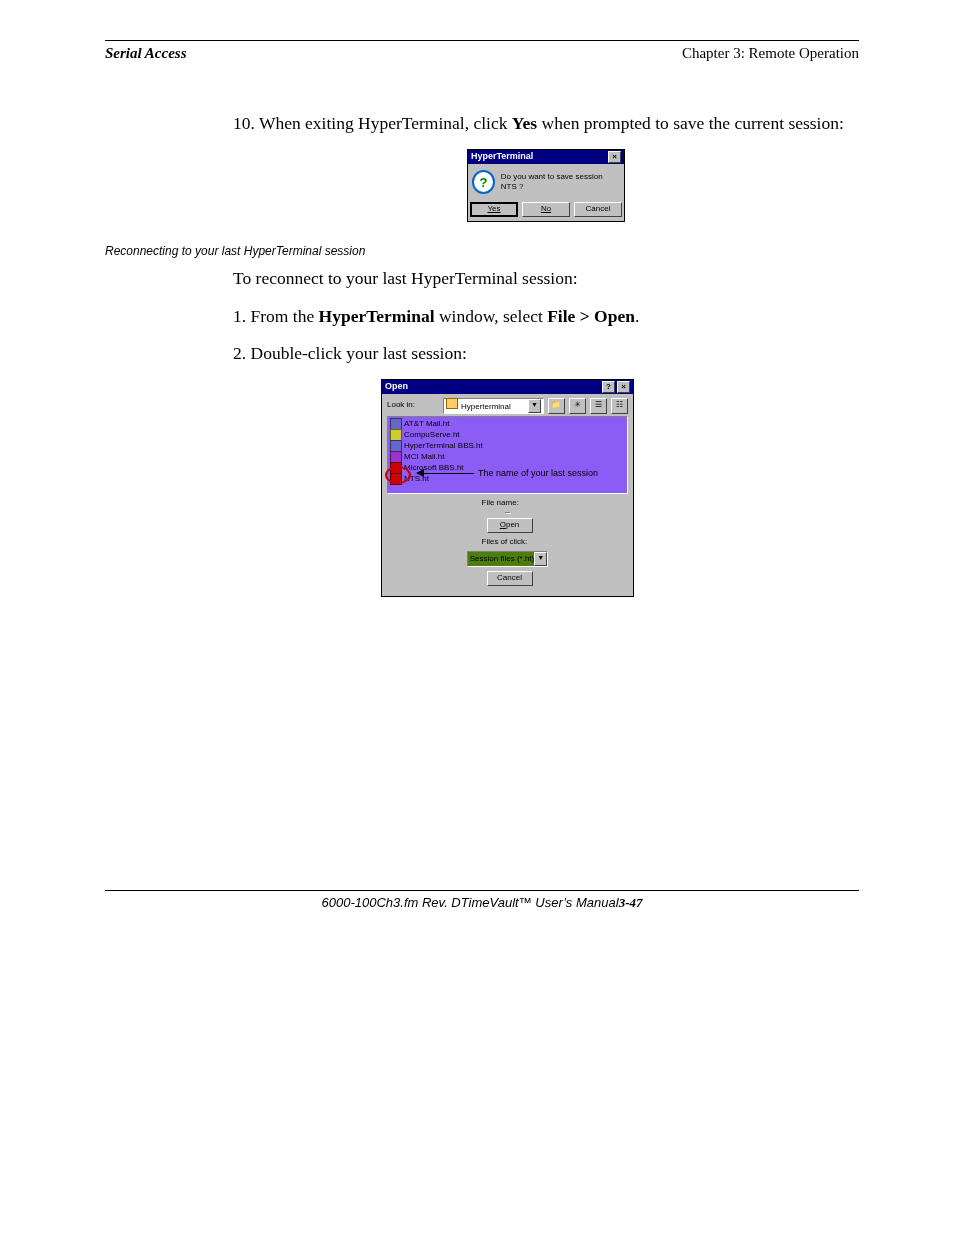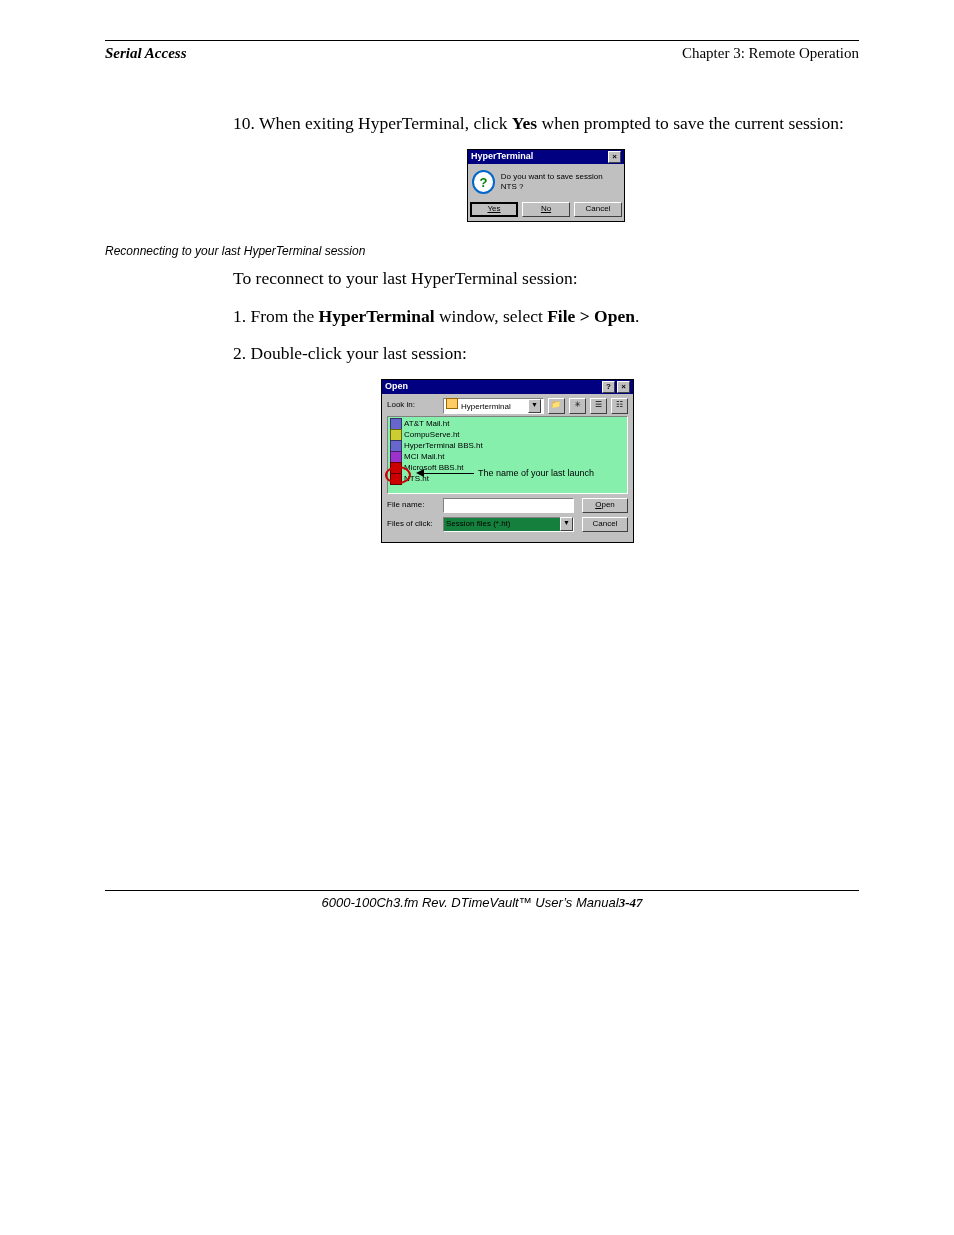--- a/index.html
+++ b/index.html
@@ -100,21 +100,21 @@
   .tb-icons .close-x { font-weight:bold; }
   .dlg2-row { display:flex; align-items:center; padding:4px 5px 2px 5px; gap:4px;}
   .lookin-select {
     flex:1; background:#fff; border:1px solid #808080; border-right-color:#fff; border-bottom-color:#fff;
     height:14px; display:flex; align-items:center; padding:0 2px; justify-content:space-between;
   }
   .folder-ico { width:10px;height:9px;background:#ffcc66;border:1px solid #996600;display:inline-block;margin-right:3px;}
   .drop-btn { width:11px;height:12px;background:#c0c0c0;border:1px solid #fff;border-right-color:#404040;border-bottom-color:#404040;text-align:center;line-height:9px;font-size:7px;}
   .tbtn { width:15px;height:14px;background:#c0c0c0;border:1px solid #fff;border-right-color:#404040;border-bottom-color:#404040;display:flex;align-items:center;justify-content:center;}
   .filelist {
-    margin:0 5px; background:#86efac; border:1px solid #808080; border-right-color:#fff; border-bottom-color:#fff;
+    margin:0 5px; background:#8b5cf6; border:1px solid #808080; border-right-color:#fff; border-bottom-color:#fff;
     height:72px; padding:2px; position:relative;
   }
   .filelist-row { display:flex; align-items:center; gap:2px; height:11px; }
   .ficon { width:10px;height:10px;border:1px solid #888;display:inline-block;}
   .ficon.red { background:#cc0000; border-color:#660000;}
   .ficon.blue { background:#6666cc; border-color:#333366;}
   .ficon.yellow { background:#cccc33; border-color:#666600;}
   .ficon.purple { background:#9933cc; border-color:#4d1a66;}
   .circle-mark {
     position:absolute; width:22px; height:14px; border:2px solid #cc0000; border-radius:50%;
@@ -124,24 +124,24 @@
     position:absolute; left:34px; top:56px; height:0; width:52px; border-top:1px solid #000;
   }
   .arrow-head {
     position:absolute; left:28px; top:52px; width:0;height:0;
     border-top:4px solid transparent;border-bottom:4px solid transparent;border-right:8px solid #000;
   }
   .annot {
     position:absolute; left:90px; top:51px; font-family:Arial,Helvetica,sans-serif; font-size:9px;
   }
   .dlg2-bottom { padding:4px 5px 6px 5px; }
-  .field-row { display:flex; align-items:center; margin-bottom:4px; gap:4px;}
+  .field-row { display:flex; align-items:center; margin-bottom:4px; gap:4px;flex-direction:column;}
   .field-label { width:52px; }
   .field-input { flex:1; background:#fff; border:1px solid #808080; border-right-color:#fff; border-bottom-color:#fff; height:13px; display:flex; align-items:center; padding:0 2px;}
-  .field-select { flex:1; background:#15803d; border:1px solid #808080; border-right-color:#fff; border-bottom-color:#fff; height:13px; display:flex; align-items:center; justify-content:space-between; padding:0 0 0 2px;}
+  .field-select { flex:1; background:#4d7c0f; border:1px solid #808080; border-right-color:#fff; border-bottom-color:#fff; height:13px; display:flex; align-items:center; justify-content:space-between; padding:0 0 0 2px;}
   .side-btn { width:44px; background:#c0c0c0; border:1px solid #fff; border-right-color:#404040; border-bottom-color:#404040; text-align:center; padding:1px 0; margin-left:4px;}
   .underline { text-decoration: underline; }
 
   .footer {
     position:absolute;
     left:105px; right:95px; bottom:44px;
   }
   .footer-rule { border-top:1px solid #000; margin-bottom:4px;}
   .footer-row { display:flex; justify-content:center; font-size:13px; }
   .footer-left { font-family: Arial, Helvetica, sans-serif; font-style:italic; }
@@ -236,21 +236,21 @@
             <span class="ficon red"></span>
             <span>Microsoft BBS.ht</span>
           </div>
       <div class="filelist-row">
             <span class="ficon red"></span>
             <span>NTS.ht</span>
           </div>
       <span class="circle-mark"></span>
       <span class="arrow-head"></span>
       <span class="arrow-line"></span>
-      <span class="annot">The name of your last launch</span>
+      <span class="annot">The name of your last session</span>
     </div>
     <div class="dlg2-bottom">
       <div class="field-row">
         <span class="field-label"><span>File name:</span></span>
         <span class="field-input">
               <span></span>
             </span>
         <span class="side-btn"><span class="underline">O</span><span>pen</span></span>
       </div>
       <div class="field-row">

